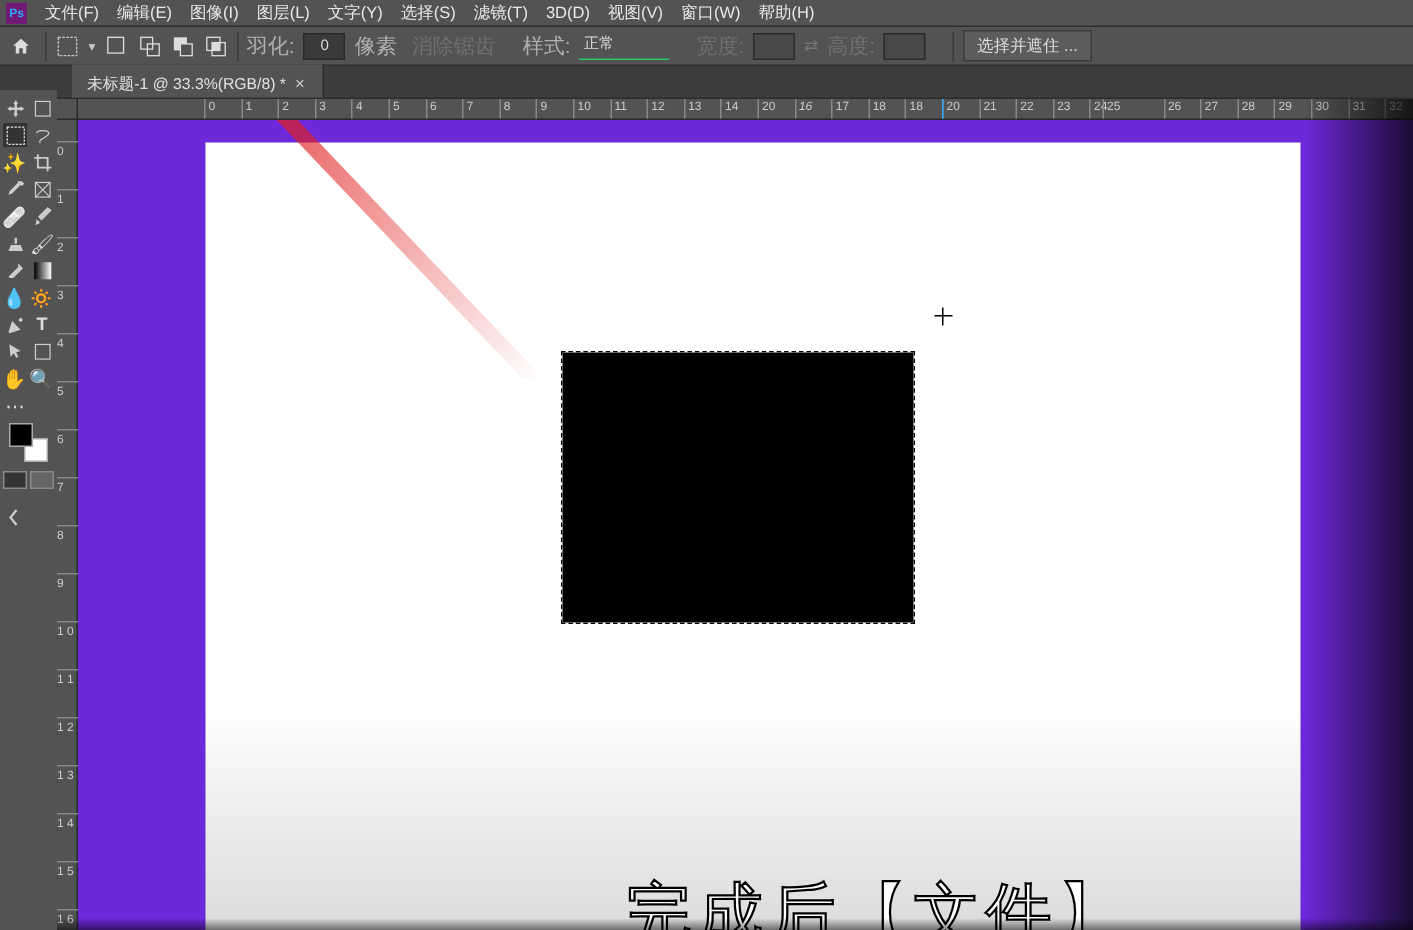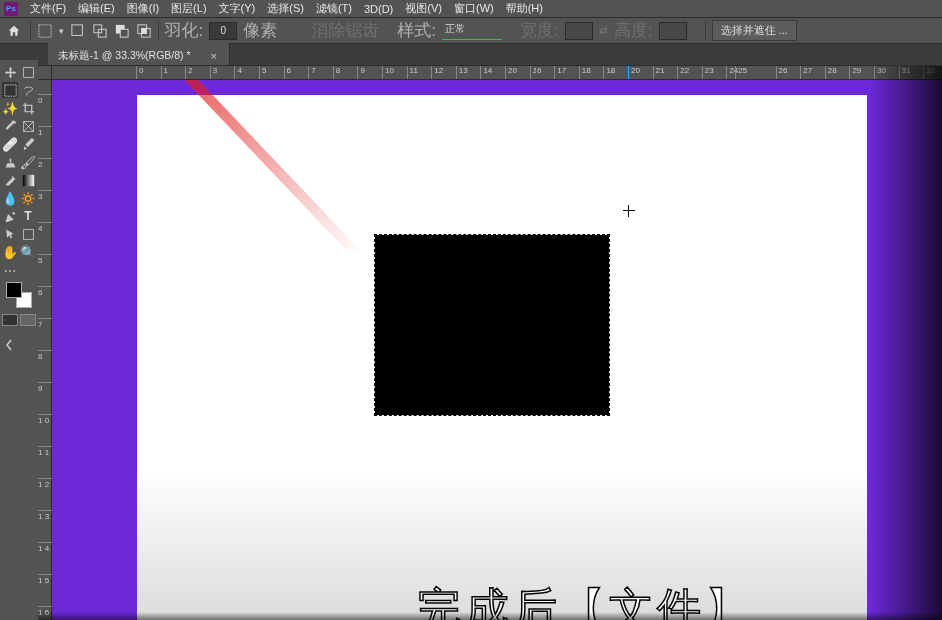--- a/index.html
+++ b/index.html
@@ -64,21 +64,21 @@
     background: #3a3a3a;
   }
   .opt-icon-btn {
     width: 16px; height: 16px;
     display: flex;
     align-items: center;
     justify-content: center;
   }
   .opt-label {
     color: #b0b0b0;
-    font-size: 17px;
+    font-size: 14px;
   }
   .opt-label.dim { color: #707070; }
   .opt-input {
     background: #3a3a3a;
     border: 1px solid #2a2a2a;
     width: 28px;
     height: 18px;
     color: #ddd;
     font-size: 10px;
     text-align: center;
@@ -111,21 +111,21 @@
     border-bottom: 1px solid #2c2c2c;
   }
   .doc-tab {
     height: 22px;
     background: #535353;
     padding: 3px 12px 0 10px;
     font-size: 10.5px;
     color: #e2e2e2;
     display: flex;
     align-items: center;
-    gap: 20px;
+    gap: 6px;
     border-right: 1px solid #2c2c2c;
   }
   .tab-close { font-size: 11px; color:#ccc; }
   .ruler-h {
     position: absolute;
     top: 66px; left: 51px; right: 0;
     height: 14px;
     background: #535353;
     border-bottom: 1px solid #2a2a2a;
     overflow: hidden;
@@ -327,21 +327,21 @@
         <rect x="5" y="5" width="6" height="6" fill="#ddd"></rect>
       </svg>
   </div>
 
   <div class="opt-sep"></div>
 
   <span class="opt-label">羽化:</span>
   <input class="opt-input" value="0" style="">
   <span class="opt-label">像素</span>
 
-  <span class="opt-label dim" style="margin-left:28px">消除锯齿</span>
+  <span class="opt-label dim" style="margin-left:4px">消除锯齿</span>
 
   <span class="opt-label" style="margin-left:12px">样式:</span>
   <div class="opt-select">正常</div>
 
   <span class="opt-label dim" style="margin-left:12px">宽度:</span>
   <input class="opt-input" style="background: rgb(72, 72, 72);" disabled="">
   <span style="color:#777">⇄</span>
   <span class="opt-label dim">高度:</span>
   <input class="opt-input" style="background: rgb(72, 72, 72);" disabled="">
 

